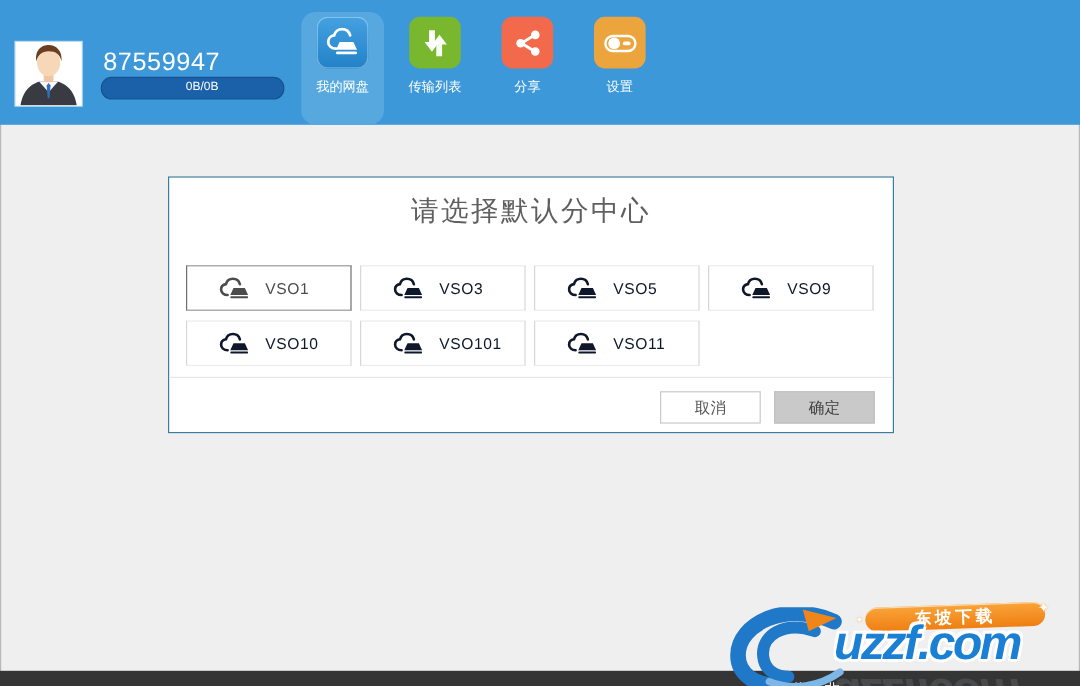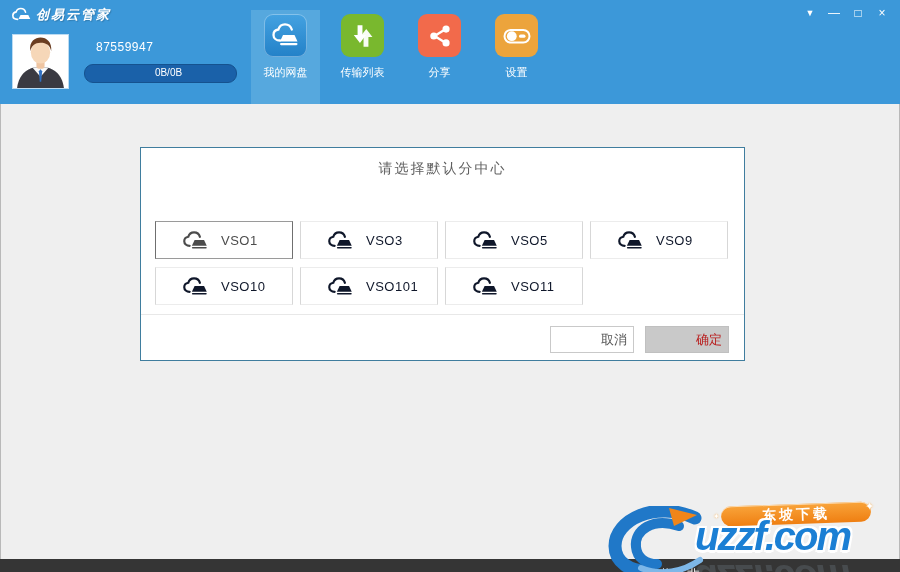--- a/index.html
+++ b/index.html
@@ -12,52 +12,52 @@
   .titlebar{position:absolute;left:0;top:0;right:0;height:28px;}
   .logo{position:absolute;left:11px;top:7px;display:flex;}
   .apptitle{position:absolute;left:36px;top:6px;color:#fff;font-size:13px;font-weight:bold;
             font-style:italic;letter-spacing:2px;text-shadow:1px 1px 1px rgba(0,0,0,.18);}
   .wincontrols{position:absolute;right:6px;top:3px;display:flex;}
   .wc{width:24px;height:20px;color:#fff;font-size:12px;line-height:20px;text-align:center;cursor:pointer;}
   .wc.menu{font-size:9px;}
 
   .avatar{position:absolute;left:13px;top:35px;width:55px;height:53px;background:#fff;
           box-shadow:0 0 0 1px rgba(255,255,255,.65);overflow:hidden;cursor:pointer;}
-  .userid{position:absolute;left:96px;top:40px;color:#fff;font-size:12px;letter-spacing:.5px;}
+  .userid{position:absolute;left:86px;top:40px;color:#fff;font-size:21px;letter-spacing:.5px;}
   .progress{position:absolute;left:84px;top:64px;width:135px;height:17px;background:#1a61a9;
             border:1px solid #15528f;border-radius:9px;color:#fff;font-size:10px;
             text-align:center;line-height:16px;padding-left:16px;}
 
   .tabs{position:absolute;left:251px;top:10px;display:flex;height:94px;}
-  .tab{width:69px;height:94px;margin-right:8px;display:flex;flex-direction:column;align-items:center;cursor:pointer;}
+  .tab{width:69px;height:94px;margin-right:8px;display:flex;flex-direction:column;align-items:center;cursor:pointer;border-radius:12px;}
   .tab.active{background:#56a8de;}
   .tab-icon{width:43px;height:43px;border-radius:9px;margin-top:4px;display:flex;align-items:center;justify-content:center;}
   .ti-drive{background:linear-gradient(180deg,#44a2e1,#2381c8);box-shadow:inset 0 0 0 1px rgba(255,255,255,.35);}
   .ti-transfer{background:#79b82e;}
   .ti-share{background:#f26a4b;}
   .ti-settings{background:#eca43c;}
   .tab-label{margin-top:8px;font-size:11px;color:#fff;}
 
   
   .dialog{position:absolute;left:140px;top:147px;width:603px;height:212px;background:#fff;
           border:1px solid #3f7d9e;}
-  .dlg-title{margin-top:12px;text-align:center;font-size:14px;color:#5f5f5f;letter-spacing:2px;}
+  .dlg-title{margin-top:12px;text-align:center;font-size:23px;color:#5f5f5f;letter-spacing:2px;}
   .dlg-hint{position:absolute;left:20px;top:44px;font-size:13px;color:#555;}
   .options{position:absolute;left:14px;top:73px;display:grid;
            grid-template-columns:repeat(4,138px);grid-auto-rows:38px;column-gap:7px;row-gap:8px;}
   .vso-item{border:1px solid #ececec;border-left-color:#d7d7d7;border-right-color:#d7d7d7;
             display:flex;align-items:center;padding-left:26px;box-sizing:border-box;
             color:#0f172a;font-size:13px;letter-spacing:.5px;cursor:pointer;background:#fff;}
   .vso-item .vso-icon{display:flex;margin-right:12px;}
   .vso-item.selected{border-color:#9a9a9a;border-left-color:#6f6f6f;border-right-color:#6f6f6f;color:#4c4c4c;}
   .dlg-sep{position:absolute;left:0;right:0;top:166px;border-top:1px solid #e8e8e8;}
   .btn{position:absolute;top:178px;width:84px;height:27px;font-size:13px;
-       font-family:"Liberation Sans",sans-serif;cursor:pointer;text-align:right;}
+       font-family:"Liberation Sans",sans-serif;cursor:pointer;}
   .btn.cancel{left:409px;background:#fff;border:1px solid #c9c9c9;color:#555;}
-  .btn.confirm{left:504px;background:#c9c9c9;border:1px solid #c0c0c0;color:#b91c1c;}
+  .btn.confirm{left:504px;background:#c9c9c9;border:1px solid #c0c0c0;color:#404040;}
 
   
   .darkbar{position:absolute;left:0;top:519px;width:900px;height:31px;background:#353535;margin-top:40px;}
   .campaign{position:absolute;left:645px;top:7px;color:#f0f0f0;font-size:13px;letter-spacing:1px;cursor:pointer;}
 
   .watermark{position:absolute;left:595px;top:500px;width:305px;height:72px;pointer-events:none;}
   .wm-swoosh{position:absolute;left:8px;top:6px;}
   .wm-badge{position:absolute;left:126px;top:4px;width:150px;height:20px;line-height:20px;
             background:linear-gradient(180deg,#f9a43a,#ef7f12);border-radius:11px;
             color:#fff;font-size:14px;font-weight:bold;text-align:center;letter-spacing:3px;
@@ -70,35 +70,20 @@
   .sparkle{position:absolute;color:#fff;font-size:11px;text-shadow:0 0 2px #f9a43a;}
   .sp1{left:270px;top:0;}
   .sp2{left:118px;top:12px;font-size:8px;}
 </style>
 </head>
 <body>
 
 <div class="app">
 
   <div class="top">
-    <div class="titlebar">
-      <span class="logo">
-        <svg width="22" height="16" viewBox="0 0 30 20">
-          <path d="M9 16 C5 16 2.5 13.7 2.5 10.8 C2.5 8.2 4.4 6.2 7 5.8 C7.8 3 10.4 1.2 13.3 1.2 C16.4 1.2 19 3.2 19.8 6.1" fill="none" stroke="#fff" stroke-width="2.2" stroke-linecap="round"></path>
-          <path d="M13 10 L23.5 10 L26.3 15.6 L10.2 15.6 Z" fill="#fff"></path>
-        </svg>
-      </span>
-      <span class="apptitle">创易云管家</span>
-      <div class="wincontrols">
-        <span class="wc menu">▼</span>
-        <span class="wc">—</span>
-        <span class="wc">□</span>
-        <span class="wc">×</span>
-      </div>
-    </div>
 
     <div class="avatar">
       <svg width="55" height="53" viewBox="0 0 54 52">
         <rect width="54" height="52" fill="#fff"></rect>
         <path d="M4 52 C6 38 14 34 20 32 L34 32 C40 34 48 38 50 52 Z" fill="#3a3a42"></path>
         <path d="M19 32 L27 41 L35 32 Z" fill="#fafafa"></path>
         <path d="M25.4 35.5 L27 33.5 L28.6 35.5 L27.7 46 L26.3 46 Z" fill="#2f6fc1"></path>
         <rect x="23" y="25" width="8" height="8" rx="2.5" fill="#efc5a2"></rect>
         <ellipse cx="27" cy="17" rx="9.5" ry="11" fill="#f6d7b8"></ellipse>
         <path d="M17 16 C15.5 6 22 2.5 27 2.5 C33 2.5 38.5 7 37.5 16 C36.5 10 33 7.5 27 7.5 C21.5 7.5 18 10.5 17 16 Z" fill="#6b3e22"></path>

